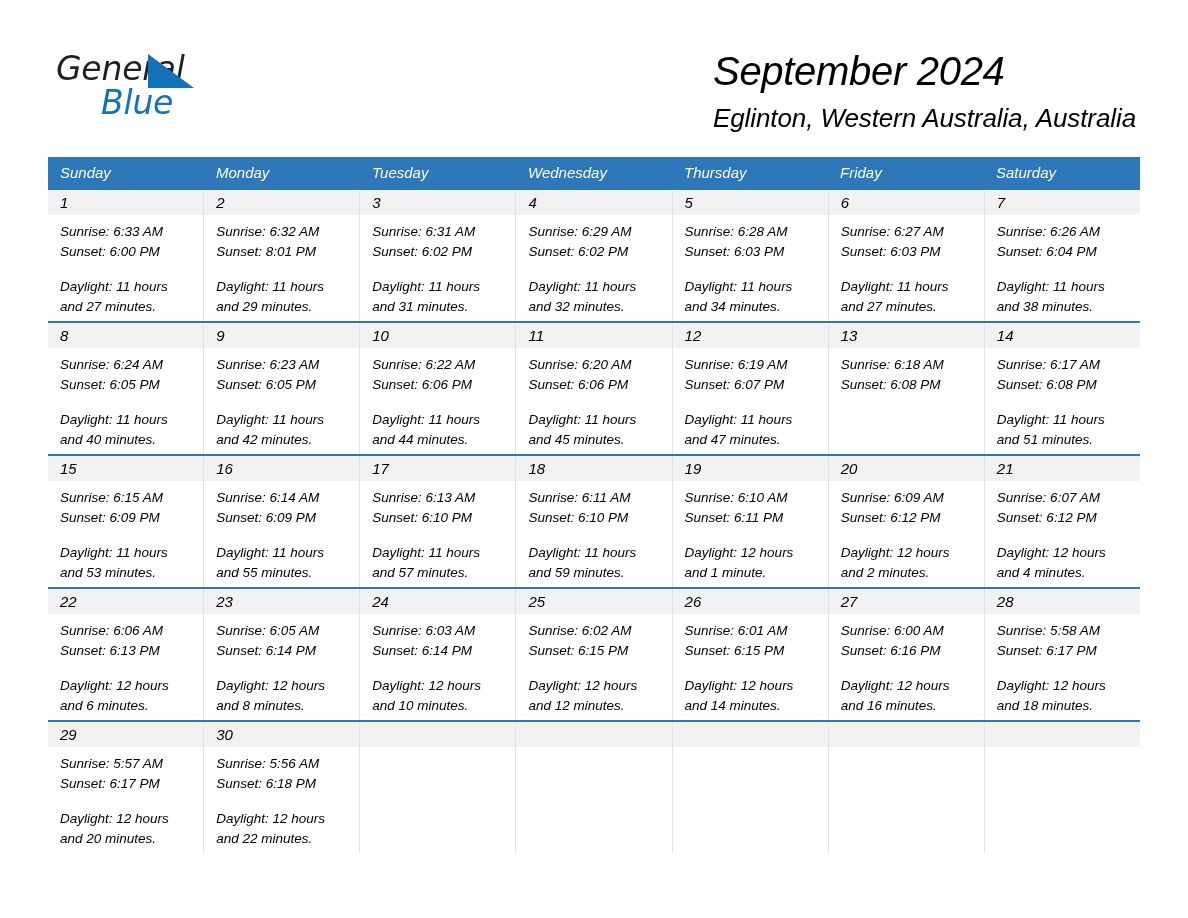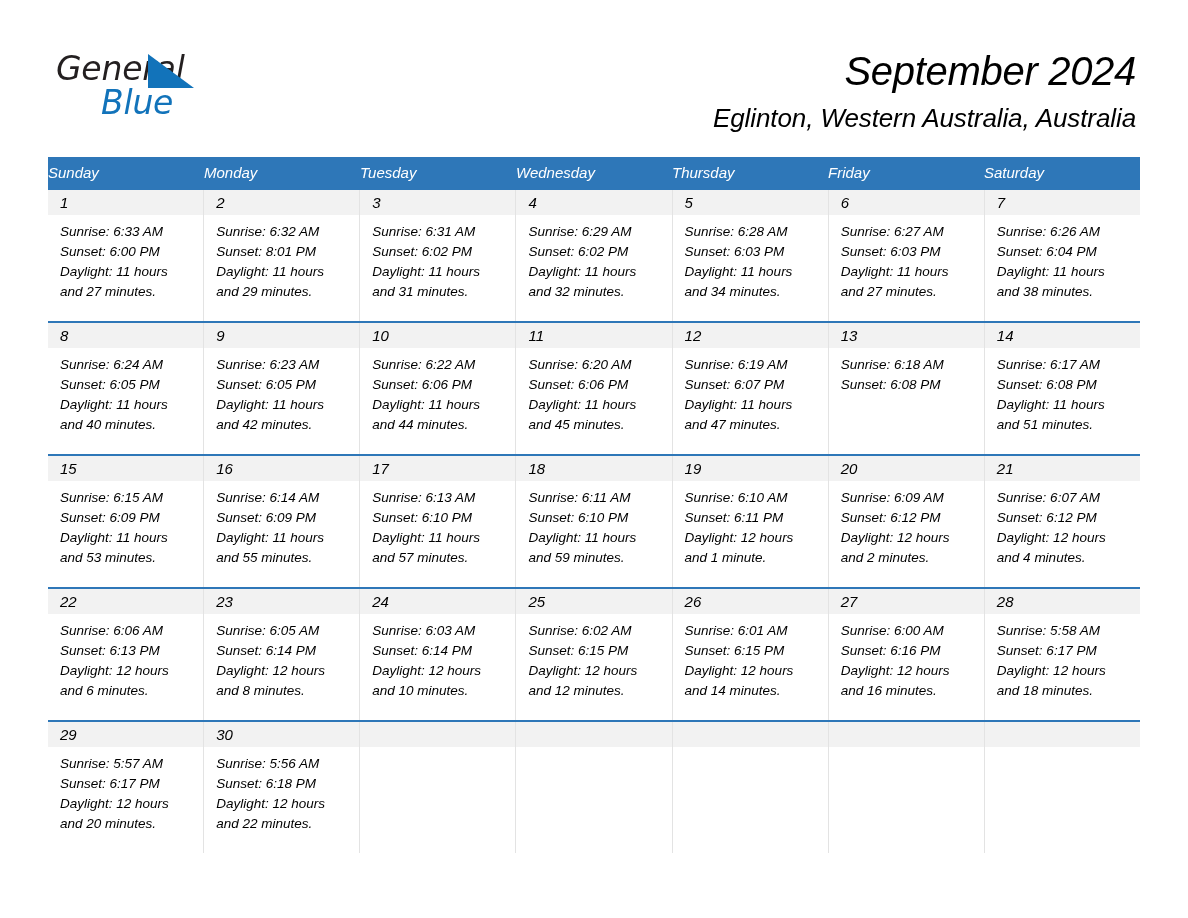--- a/index.html
+++ b/index.html
@@ -65,21 +65,21 @@
     line-height: 38px;
     letter-spacing: -0.2px;
     color: #1273ba;
     font-family: "DejaVu Sans", sans-serif;
     font-weight: 400;
   }
   .title-block {
     position: absolute;
     right: 52px;
     top: 46px;
-    text-align: right;
+    text-align: left;
   }
   .month-title {
     font-size: 40px;
     line-height: 50px;
     font-weight: 400;
     color: #000000;
     letter-spacing: -0.3px;
     white-space: nowrap;
   }
   .location-title {
@@ -102,20 +102,21 @@
   .weekday-row {
     display: flex;
     background: #2e77b8;
     height: 31px;
   }
   .weekday-cell {
     flex: 1 1 0;
     color: #ffffff;
     font-size: 15px;
     line-height: 31px;
+    padding-left: 12px;
     box-sizing: border-box;
     white-space: nowrap;
     overflow: hidden;
   }
 
   .week-row {
     display: flex;
     border-top: 2px solid #2e77b8;
     background: #ffffff;
     height: 133px;
@@ -151,20 +152,21 @@
     padding: 7px 10px 0 12px;
     font-size: 13.5px;
     line-height: 20px;
     color: #000000;
   }
   .day-info div {
     white-space: nowrap;
   }
   .day-info .daylight {
     white-space: normal;
+    margin-top: 15px;
   }
 </style>
 </head>
 <body>
 
 <div class="page">
 
   <div class="header">
 
     <div class="logo">

